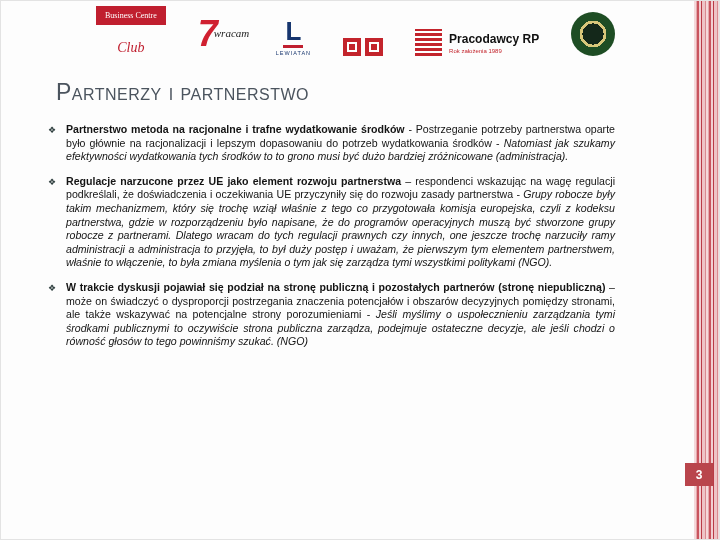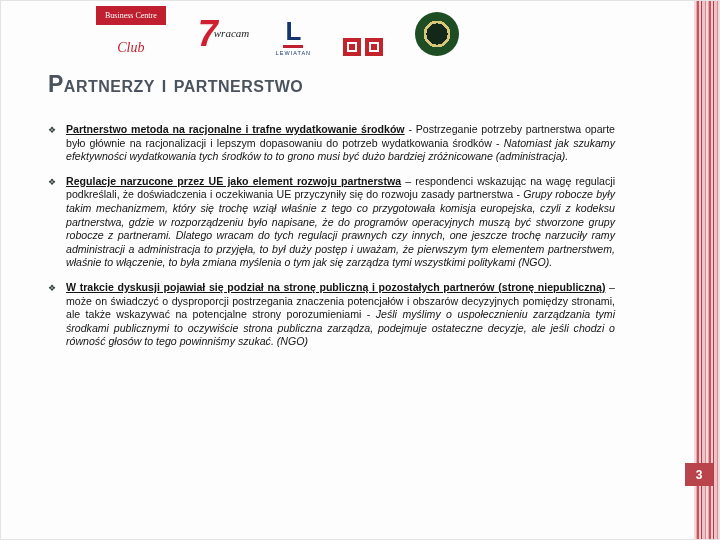--- a/index.html
+++ b/index.html
@@ -93,21 +93,21 @@
     list-style: none; margin: 0; padding: 0;
   }
   .bullet-item {
     position: relative; padding-left: 18px; margin-bottom: 11px;
     font-size: 10.6px; line-height: 13.6px; text-align: justify;
   }
   .bullet-glyph {
     position: absolute; left: 0; top: 1px;
     font-size: 9px; color: #2f3f3f;
   }
-  .seg-bold { font-weight: bold; text-decoration: underline; }
+  .seg-bold { font-weight: bold; }
   .seg-italic { font-style: italic; margin-top: 16px; }
 
   
   .page-num {
     position: absolute; right: 6px; bottom: 53px;
     width: 28px; height: 23px;
     background: #b9454c; color: #fff;
     font-size: 12px; font-weight: bold;
     display: flex; align-items: center; justify-content: center;
   }
@@ -133,26 +133,33 @@
     <span class="lew-letter">L</span>
     <div class="lew-bar"></div>
     <div class="lew-text">LEWIATAN</div>
   </div>
 
   <div class="logo-red-emblems">
     <div class="red-sq"></div>
     <div class="red-sq"></div>
   </div>
 
+  <div class="logo-pracodawcy">
+    <div class="prp-mark"></div>
+    <div>
+      <div class="prp-name">Pracodawcy RP</div>
+      <div class="prp-tag">Rok założenia 1989</div>
+    </div>
+  </div>
 
   <div class="logo-round"></div>
 
 </div>
 
-<h1 class="slide-title" style="margin:0; font-weight:700;">Partnerzy i partnerstwo</h1>
+<h1 class="slide-title" style="margin:8px; font-weight:400;">Partnerzy i partnerstwo</h1>
 
 <ul class="content">
 
   <li class="bullet-item">
     <span class="bullet-glyph">❖</span><span class="seg-bold">Partnerstwo metoda na racjonalne i trafne wydatkowanie środków</span><span class="seg-regular"> - Postrzeganie potrzeby partnerstwa oparte było głównie na racjonalizacji i lepszym dopasowaniu do potrzeb wydatkowania środków -  </span><span class="seg-italic">Natomiast jak szukamy efektywności wydatkowania tych środków to to grono musi być dużo bardziej zróżnicowane (administracja).</span>
   </li>
 
   <li class="bullet-item">
     <span class="bullet-glyph">❖</span><span class="seg-bold">Regulacje narzucone przez UE jako element rozwoju partnerstwa</span><span class="seg-regular"> – respondenci wskazując na wagę regulacji podkreślali, że doświadczenia i oczekiwania UE przyczyniły się do rozwoju zasady partnerstwa -  </span><span class="seg-italic">Grupy robocze były takim mechanizmem, który się trochę wziął właśnie z tego co przygotowała komisja europejska, czyli z kodeksu partnerstwa, gdzie w rozporządzeniu było napisane, że do programów operacyjnych muszą być stworzone grupy robocze z partnerami. Dlatego wracam do tych regulacji prawnych czy innych, one jeszcze trochę narzuciły ramy administracji a administracja to przyjęła, to był duży postęp i uważam, że pierwszym tym elementem partnerstwem, właśnie to włączenie, to była zmiana myślenia o tym jak się zarządza tymi wszystkimi politykami (NGO).</span>
   </li>

